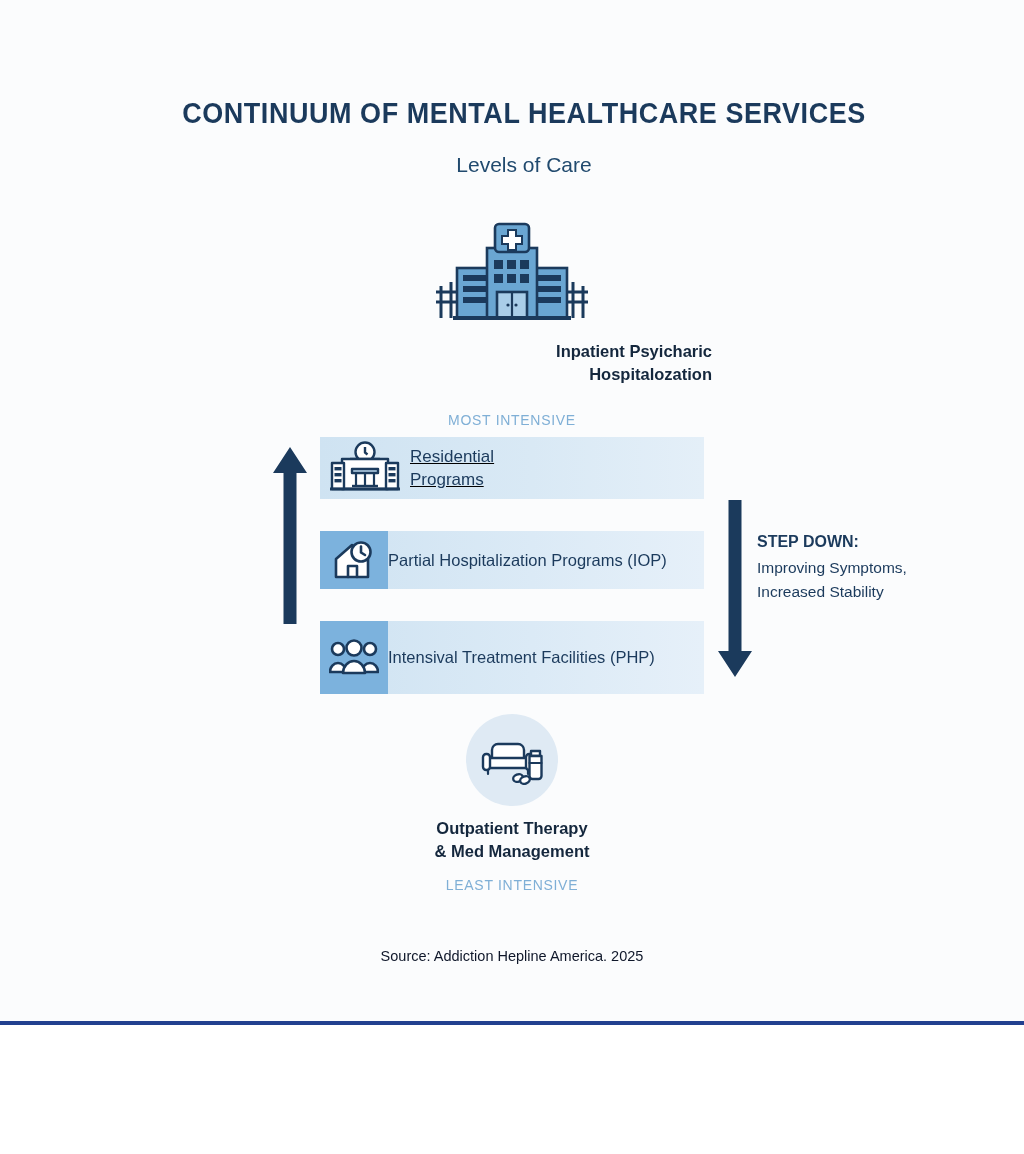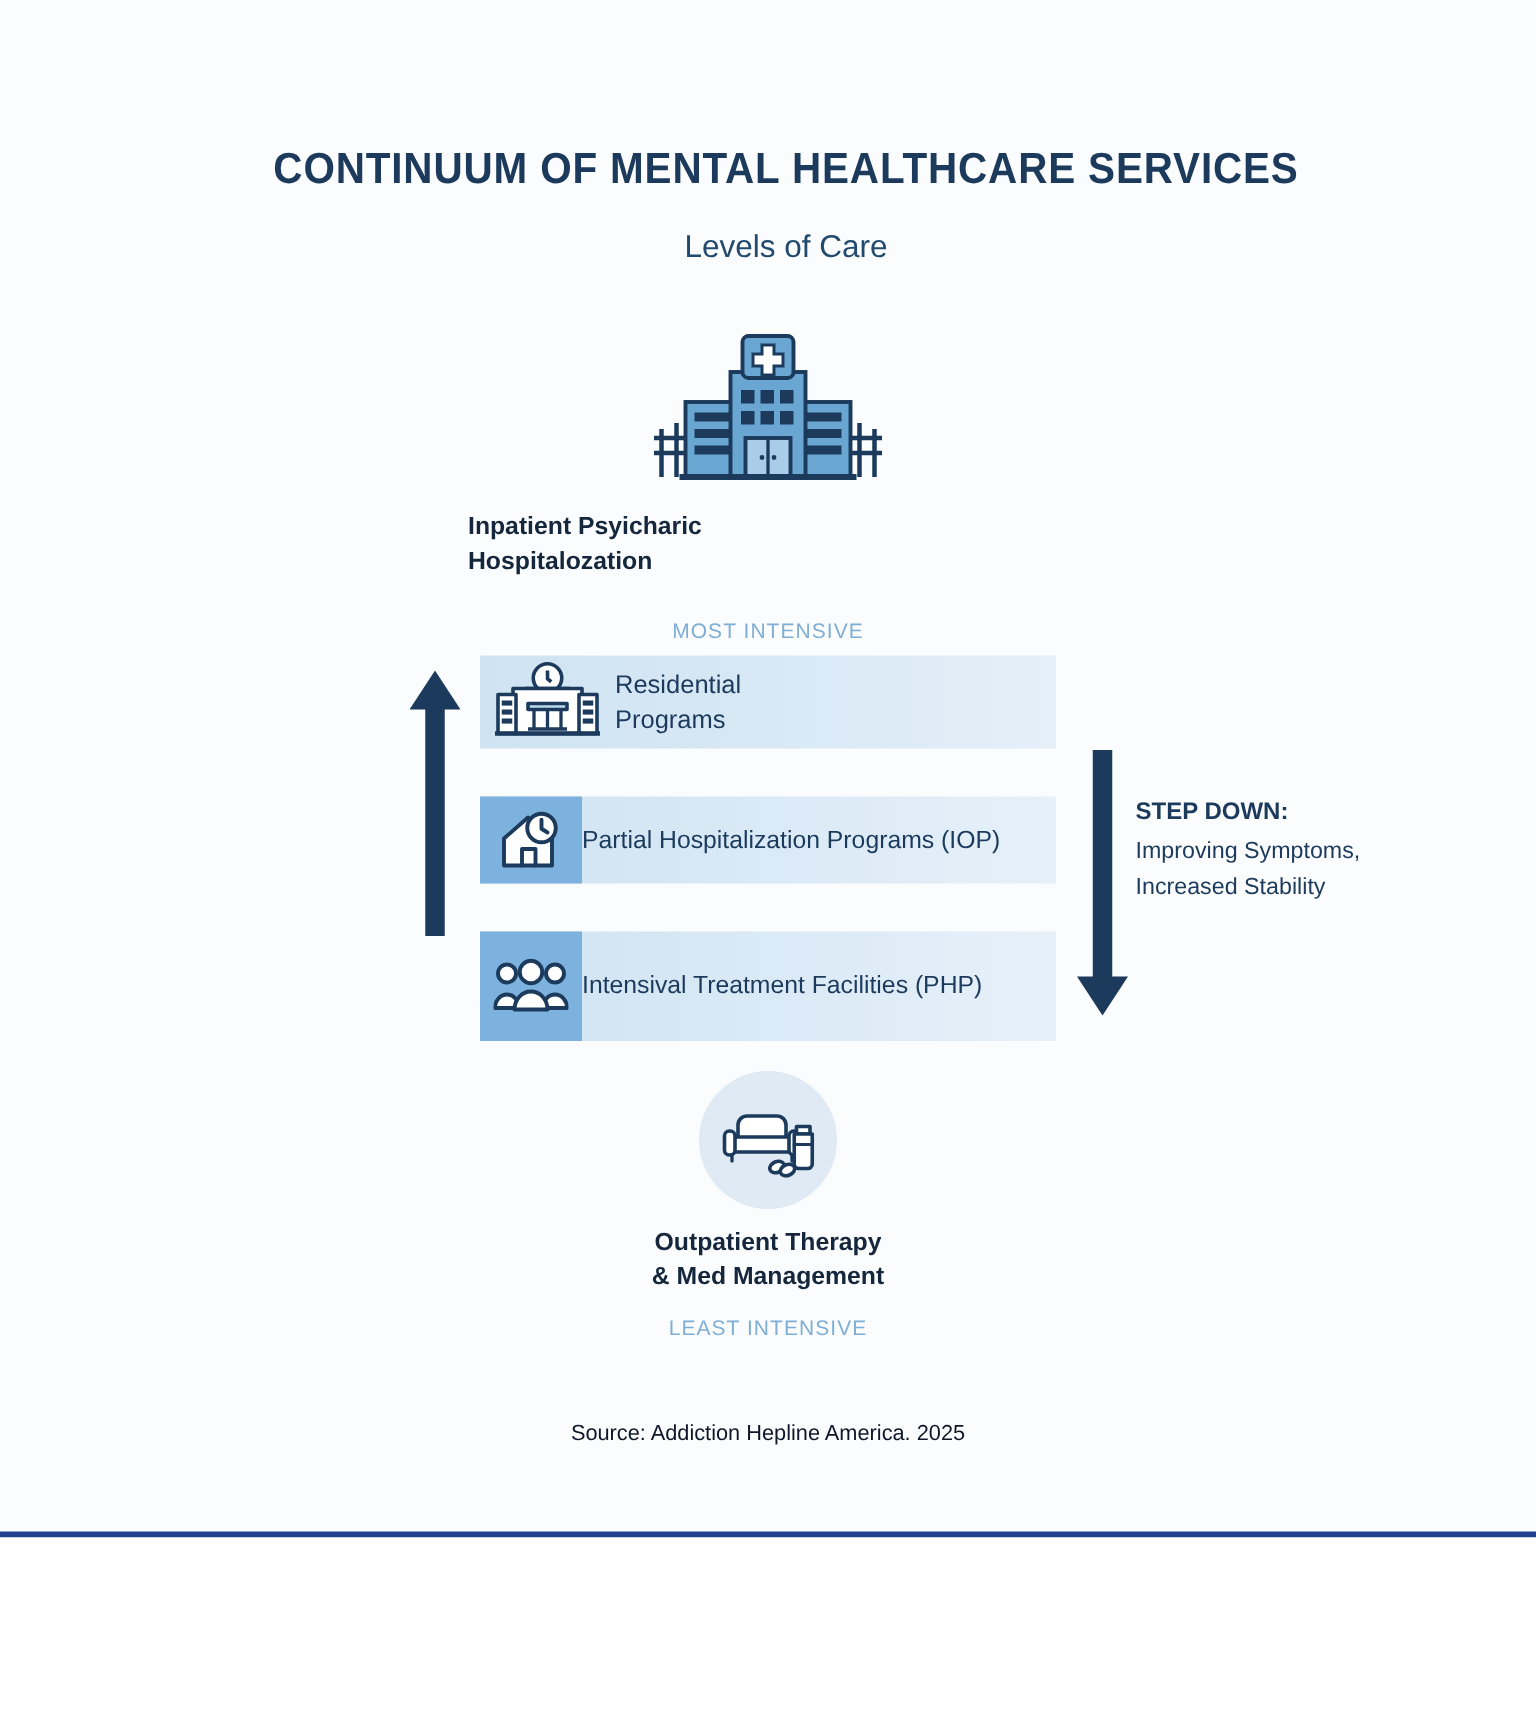--- a/index.html
+++ b/index.html
@@ -53,21 +53,21 @@
     top: 220px;
     width: 158px;
     height: 105px;
   }
 
   .top-label {
     position: absolute;
     left: 312px;
     top: 340px;
     width: 400px;
-    text-align: left;
+    text-align: right;
     font-size: 16.5px;
     font-weight: bold;
     color: #14273d;
     line-height: 1.42;
   }
   .intensity-tag {
     position: absolute;
     left: 312px;
     width: 400px;
     text-align: center;
@@ -83,20 +83,21 @@
     position: absolute;
     left: 320px;
     width: 384px;
     display: flex;
     align-items: center;
   }
   #bar-residential {
     top: 437px;
     height: 62px;
     background: linear-gradient(to right, #cfe3f2 0%, #d9e9f5 55%, #e4eff8 100%);
+    text-decoration: underline;
   }
   #bar-php {
     top: 531px;
     height: 58px;
     background: linear-gradient(to right, #cfe3f2 0%, #dbeaf6 55%, #e6f0f9 100%);
   }
   #bar-iop {
     top: 621px;
     height: 73px;
     background: linear-gradient(to right, #cfe3f2 0%, #dbeaf6 55%, #e6f0f9 100%);

